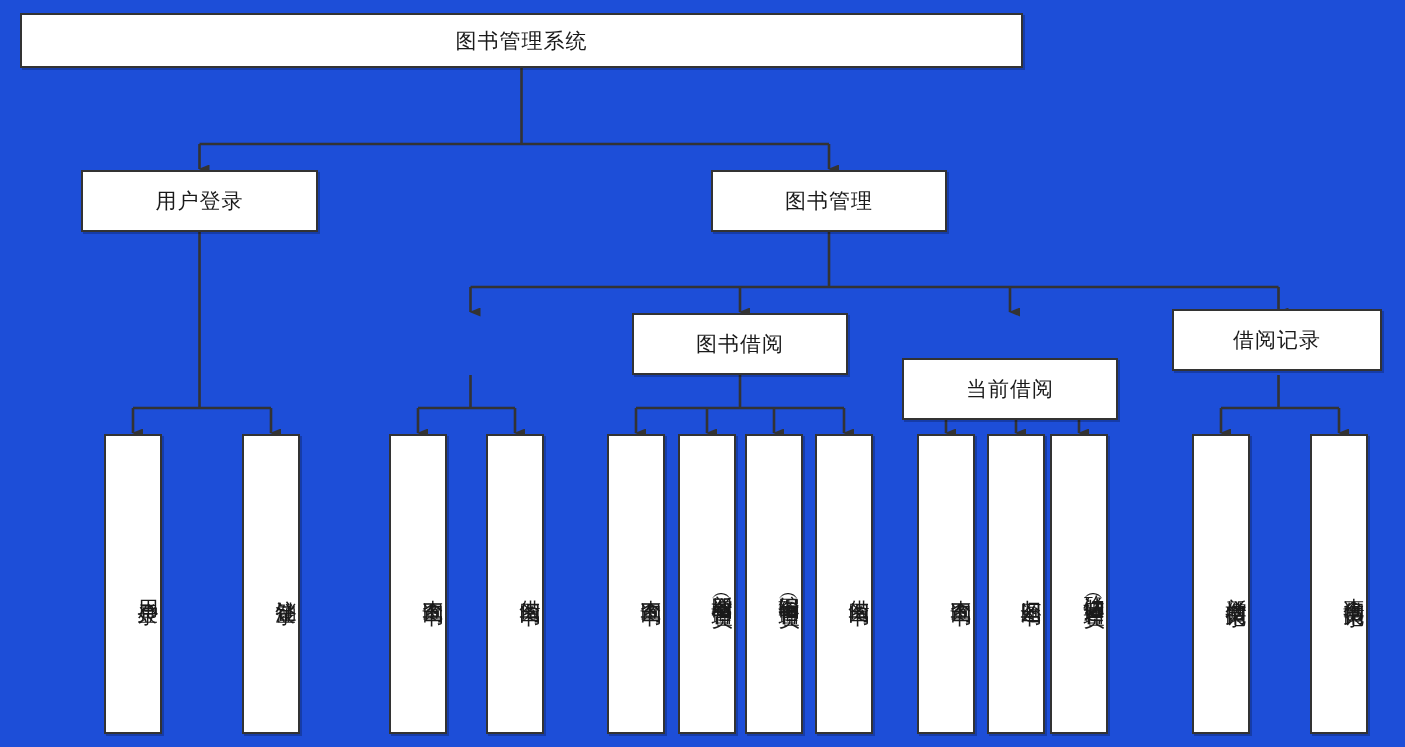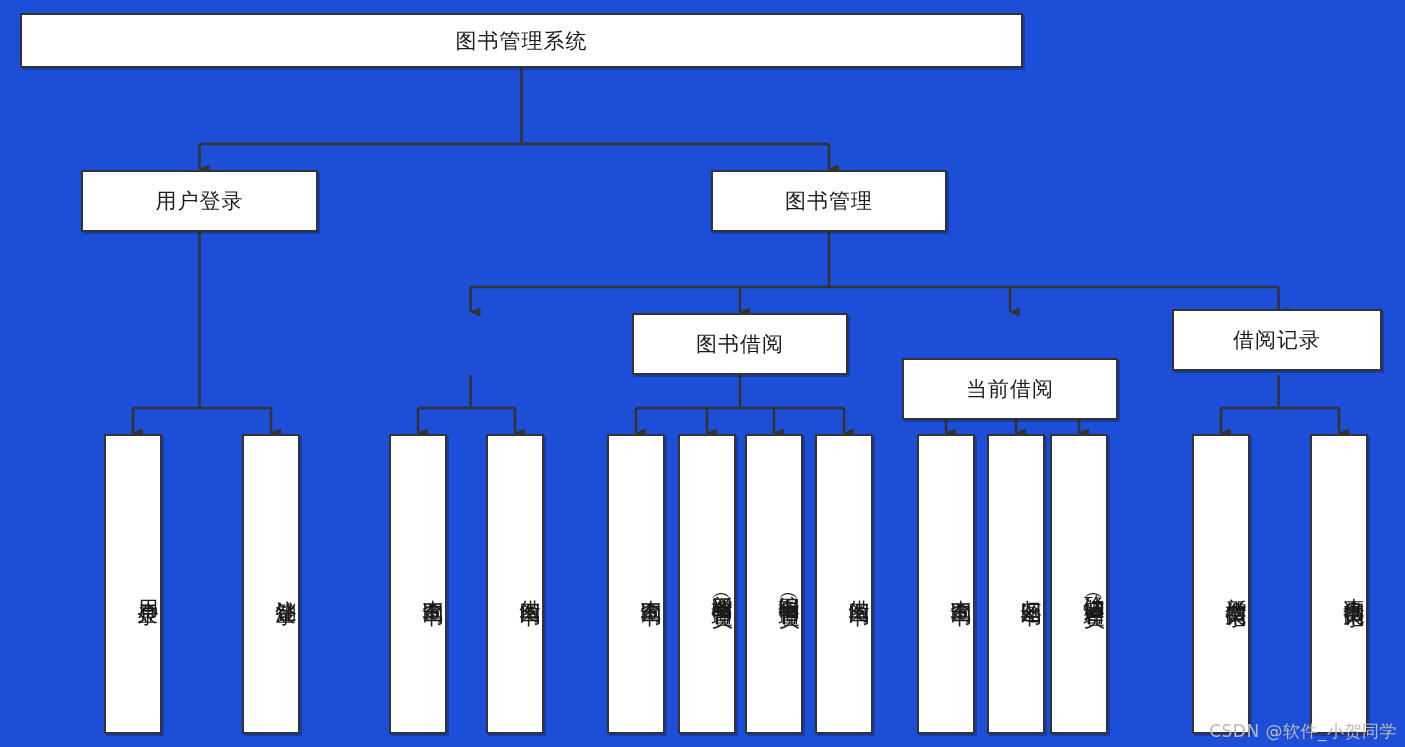--- a/index.html
+++ b/index.html
@@ -80,14 +80,13 @@
   <div class="node vert" style="left: 745px; top: 434px; width: 58px; height: 300px;">编辑图书（管理员）</div>
   <div class="node vert" style="left: 815px; top: 434px; width: 58px; height: 300px;">借阅图书</div>
 
   <div class="node vert" style="left: 917px; top: 434px; width: 58px; height: 300px;">查询图书</div>
   <div class="node vert" style="left: 987px; top: 434px; width: 58px; height: 300px;">归还图书</div>
   <div class="node vert" style="left: 1050px; top: 434px; width: 58px; height: 300px;">确认归还（管理员）</div>
 
   <div class="node vert" style="left: 1192px; top: 434px; width: 58px; height: 300px;">新增借阅记录</div>
   <div class="node vert" style="left: 1310px; top: 434px; width: 58px; height: 300px;">查询借阅记录</div>
 
-  <div class="watermark">CSDN @软件_小贺同学</div>
 </div>
 
 </body></html>

